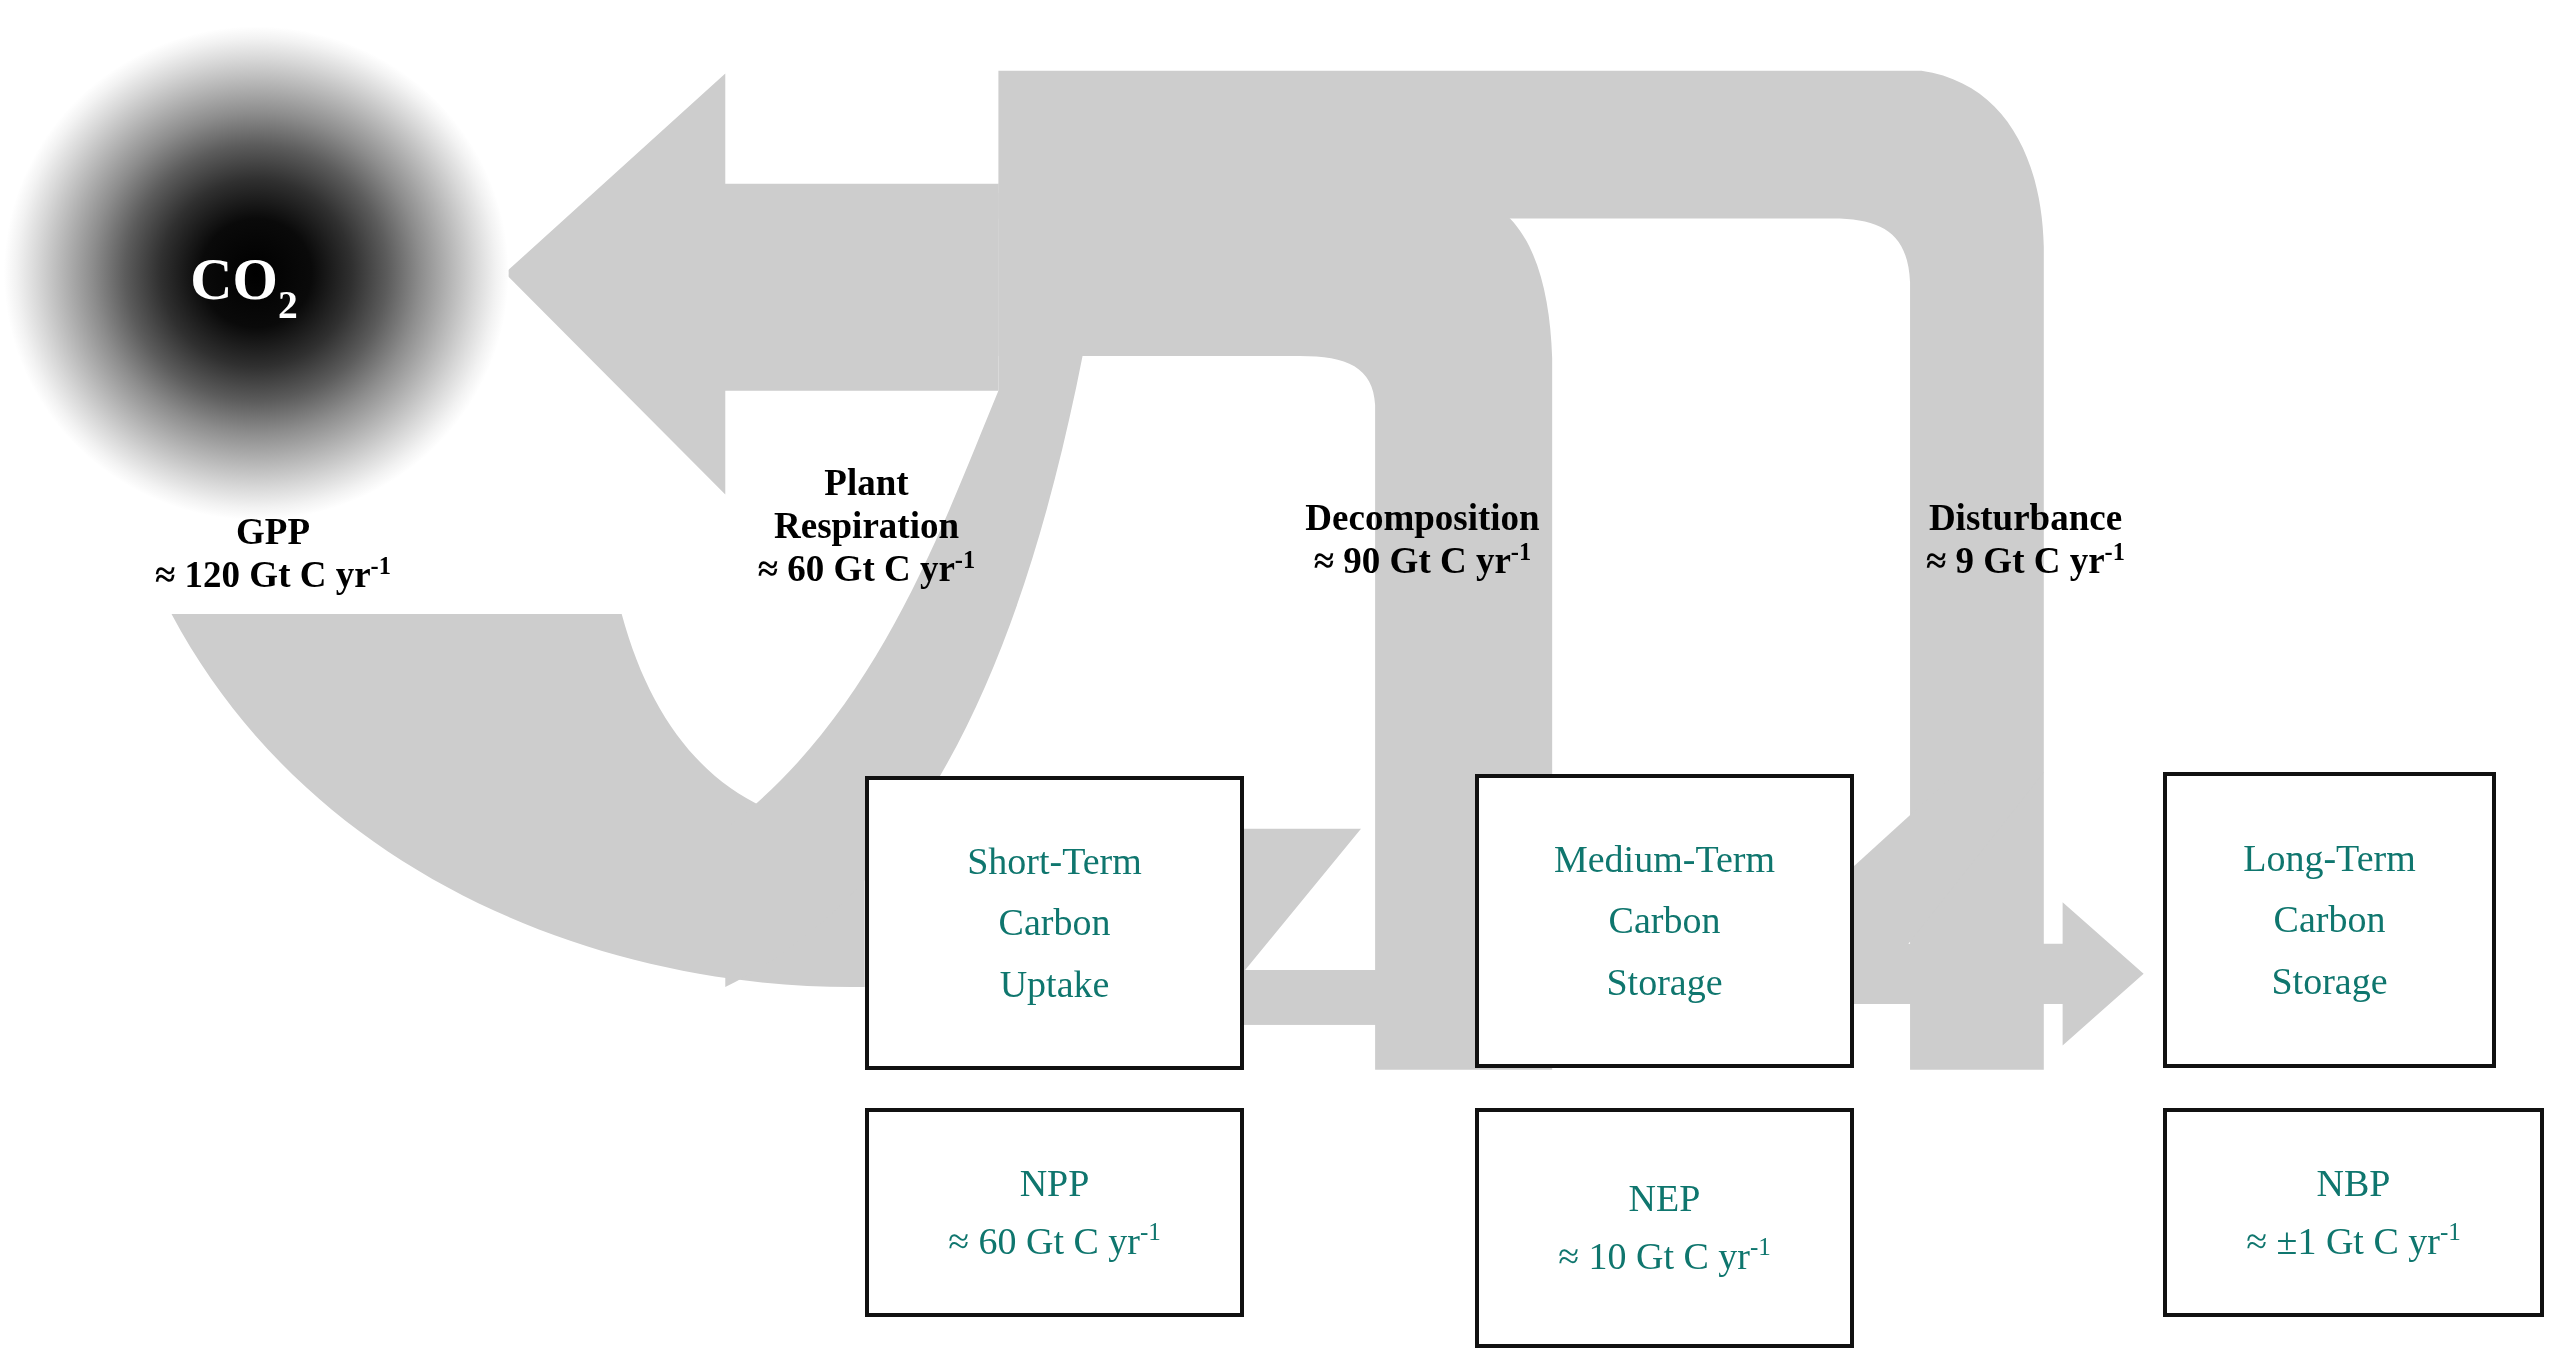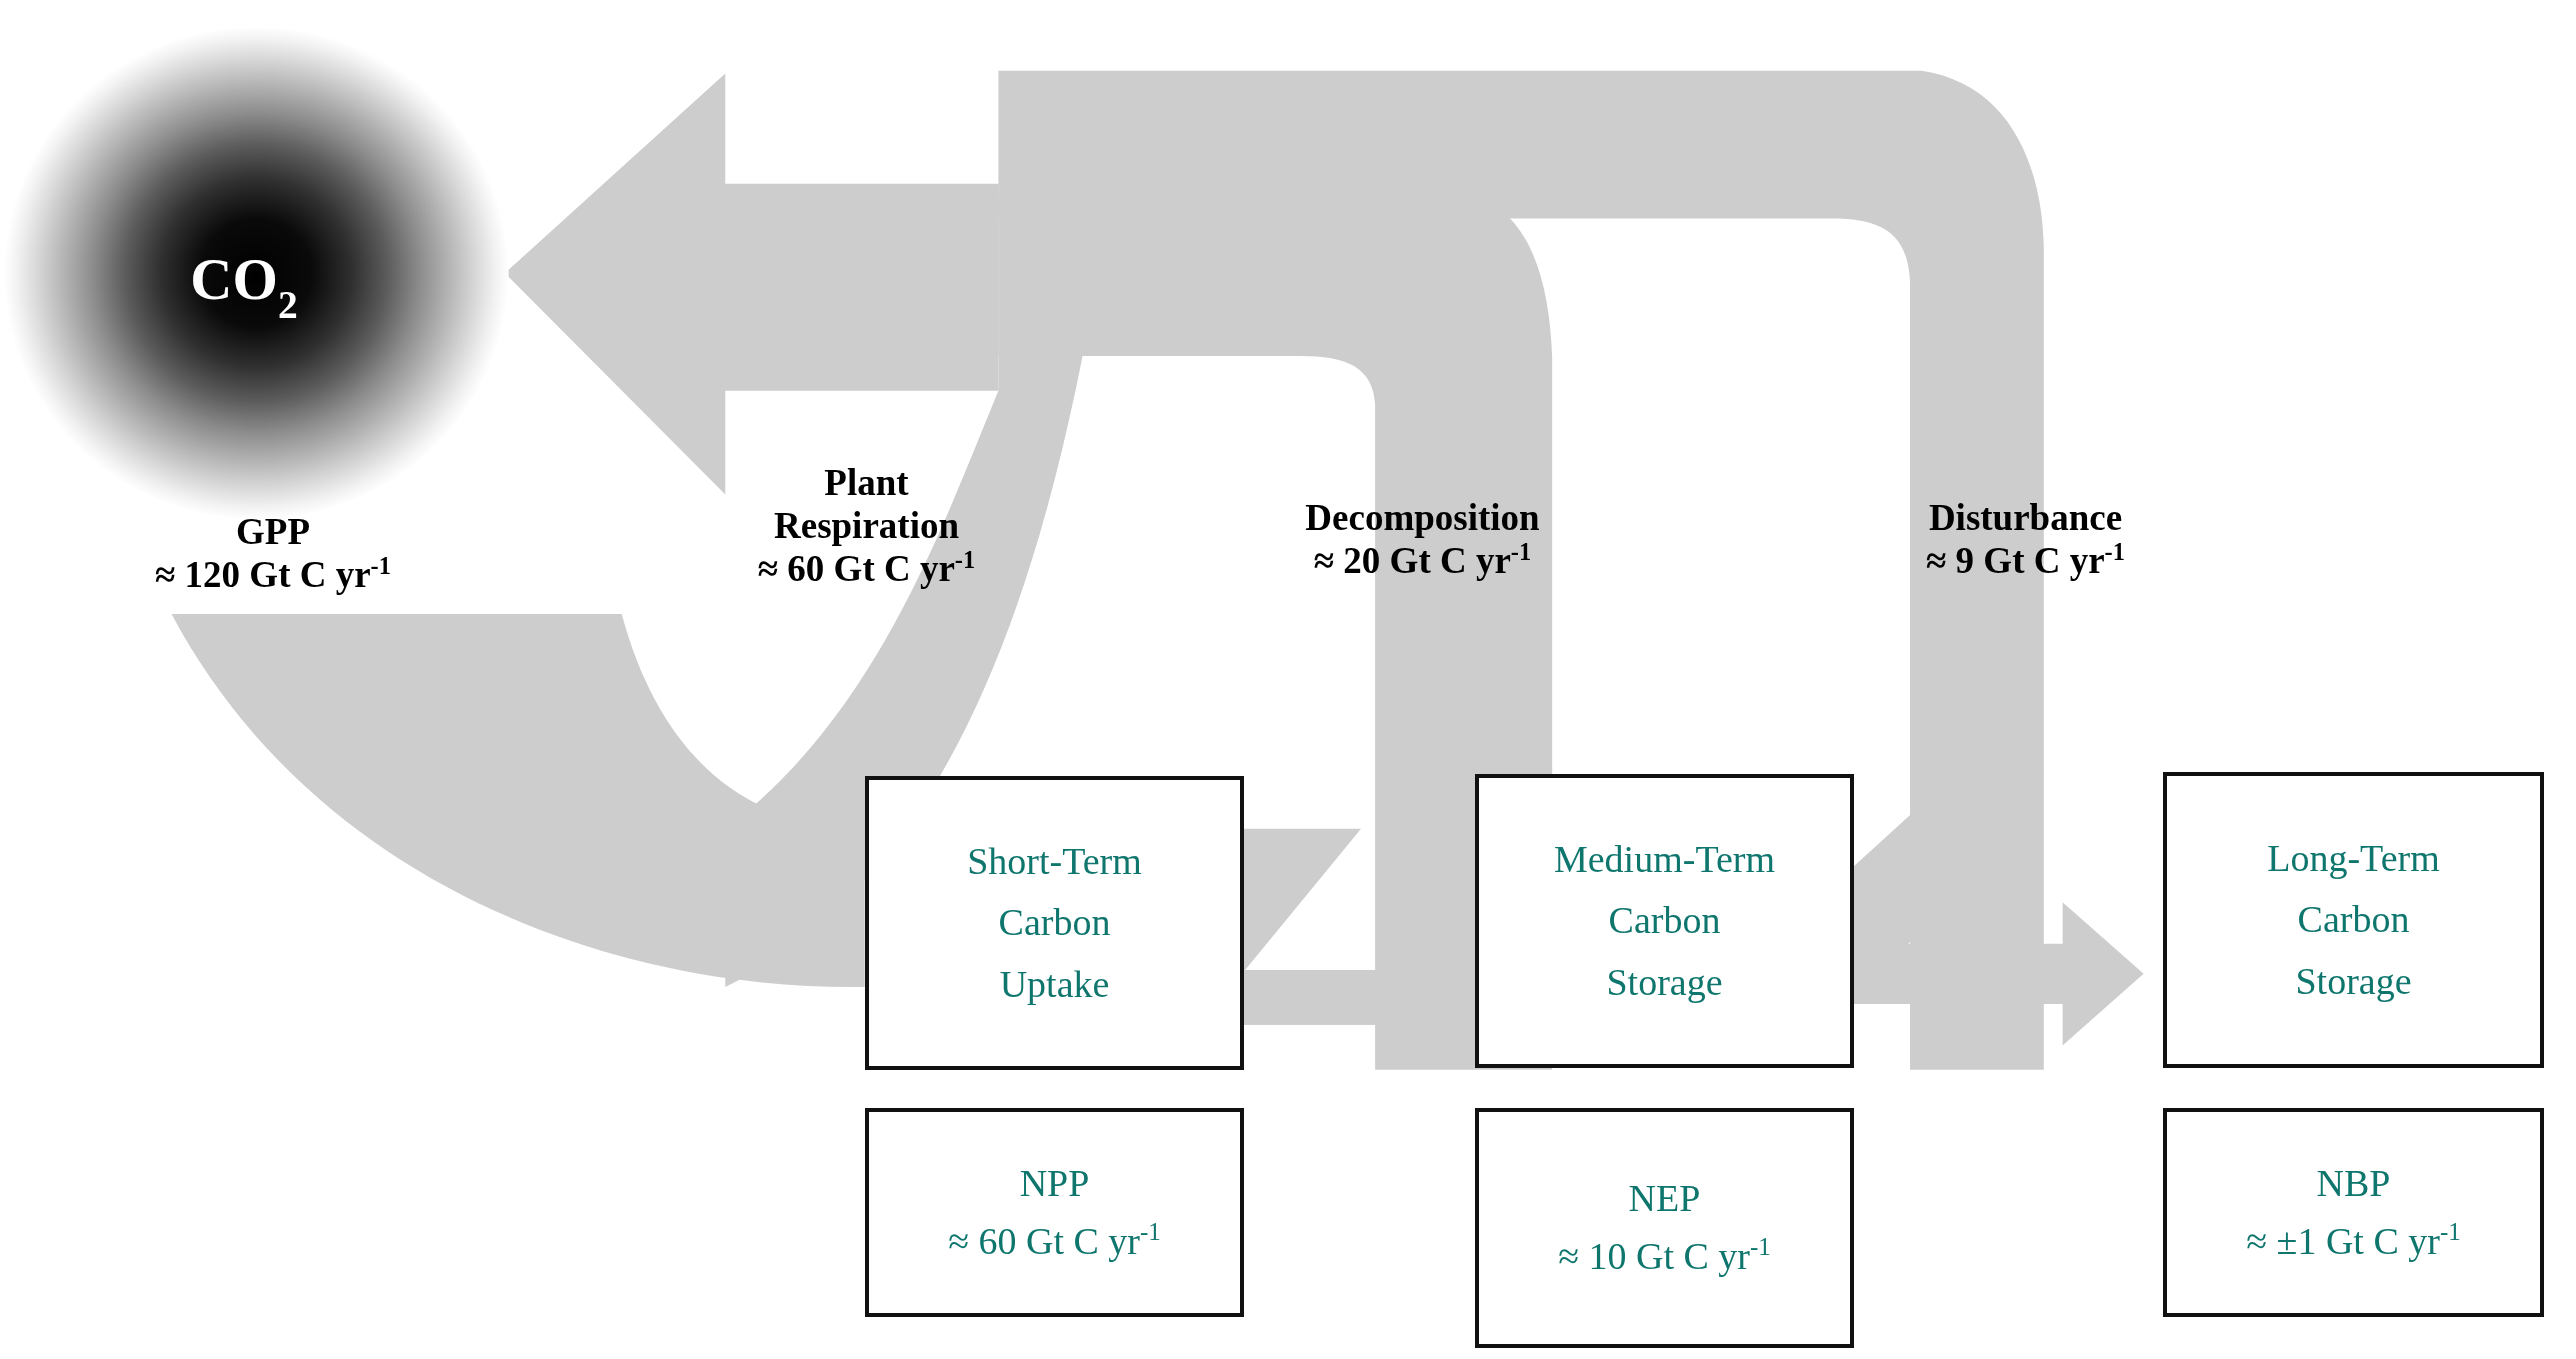--- a/index.html
+++ b/index.html
@@ -78,21 +78,21 @@
   .metric-box .metric-line {
     display: block;
     font-size: 38px;
     line-height: 1.52;
     white-space: nowrap;
   }
   .metric-box sup { font-size: 0.66em; vertical-align: super; line-height: 0; }
 
   #box-short-term  { left: 865px;  top: 776px;  width: 379px; height: 294px; }
   #box-medium-term { left: 1475px; top: 774px;  width: 379px; height: 294px; }
-  #box-long-term   { left: 2163px; top: 772px;  width: 381px; height: 296px; }
+  #box-long-term   { left: 2163px; top: 772px;  width: 333px; height: 296px; }
 
   #box-npp { left: 865px;  top: 1108px; width: 379px; height: 209px; }
   #box-nep { left: 1475px; top: 1108px; width: 379px; height: 240px; }
   #box-nbp { left: 2163px; top: 1108px; width: 381px; height: 209px; }
 </style>
 </head>
 <body>
 
 <div id="diagram-root">
 
@@ -225,21 +225,21 @@
   </div>
 
   <div class="flux-label" id="label-plant-resp">
     <span class="flux-name">Plant</span>
     <span class="flux-name">Respiration</span>
     <span class="flux-value"><span>≈ 60 Gt C yr</span><sup>-1</sup></span>
   </div>
 
   <div class="flux-label" id="label-decomposition">
     <span class="flux-name">Decomposition</span>
-    <span class="flux-value"><span>≈ 20 Gt C yr</span><sup>-1</sup></span>
+    <span class="flux-value"><span>≈ 90 Gt C yr</span><sup>-1</sup></span>
   </div>
 
   <div class="flux-label" id="label-disturbance">
     <span class="flux-name">Disturbance</span>
     <span class="flux-value"><span>≈ 9 Gt C yr</span><sup>-1</sup></span>
   </div>
 
   <div class="pool-box" id="box-short-term">
     <span class="pool-line">Short-Term</span>
     <span class="pool-line">Carbon</span>

